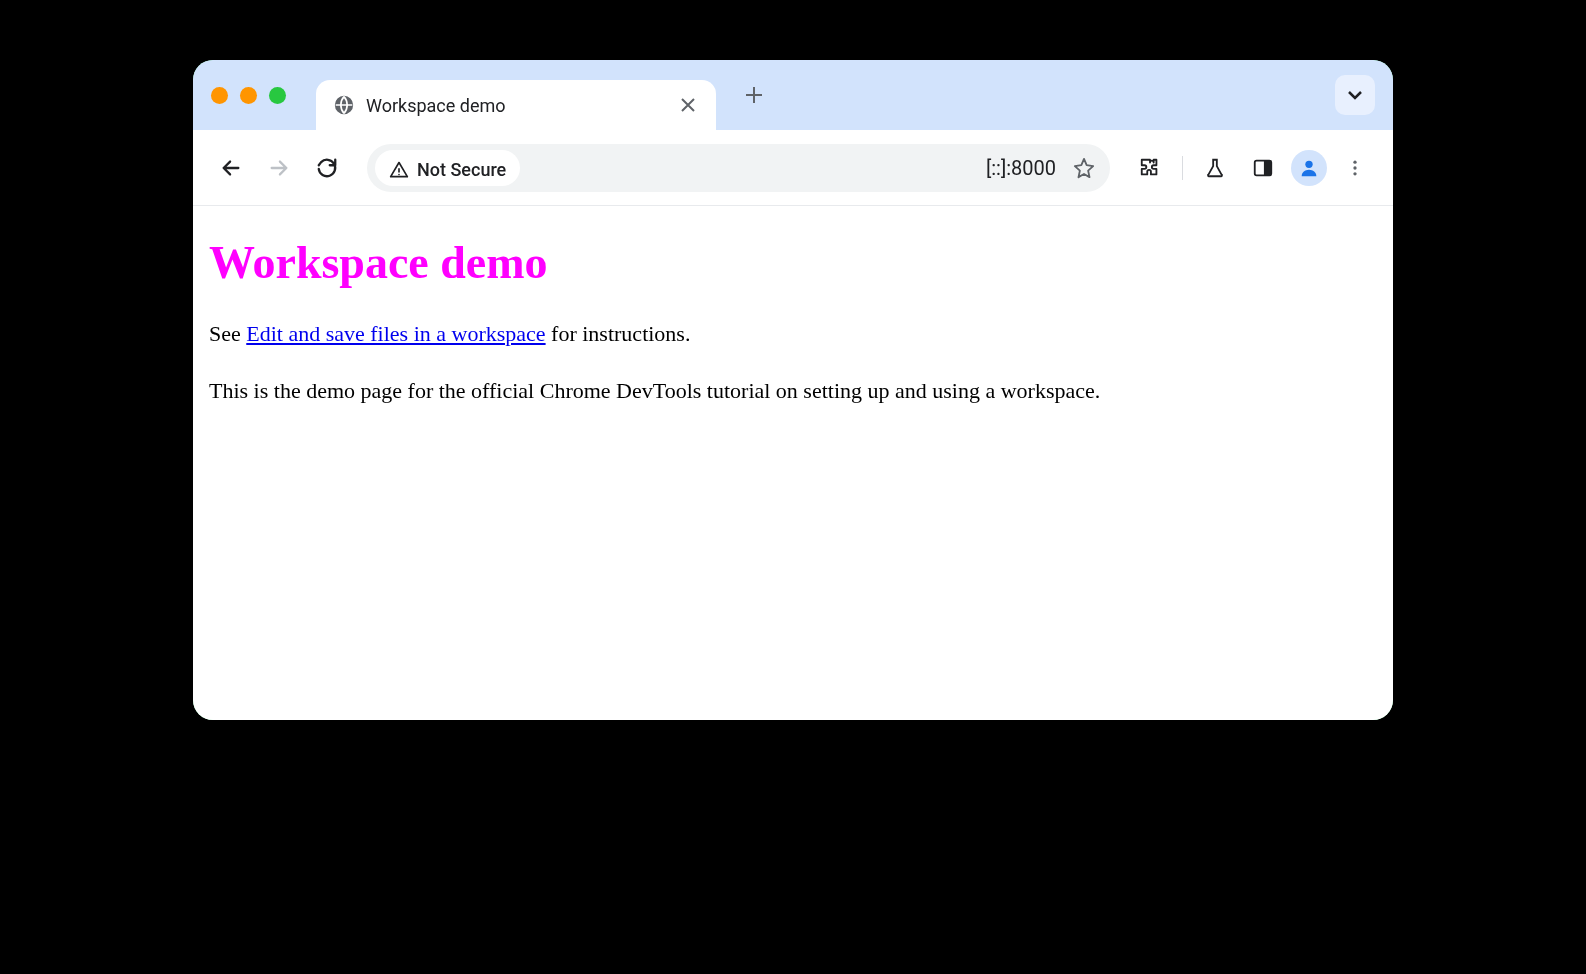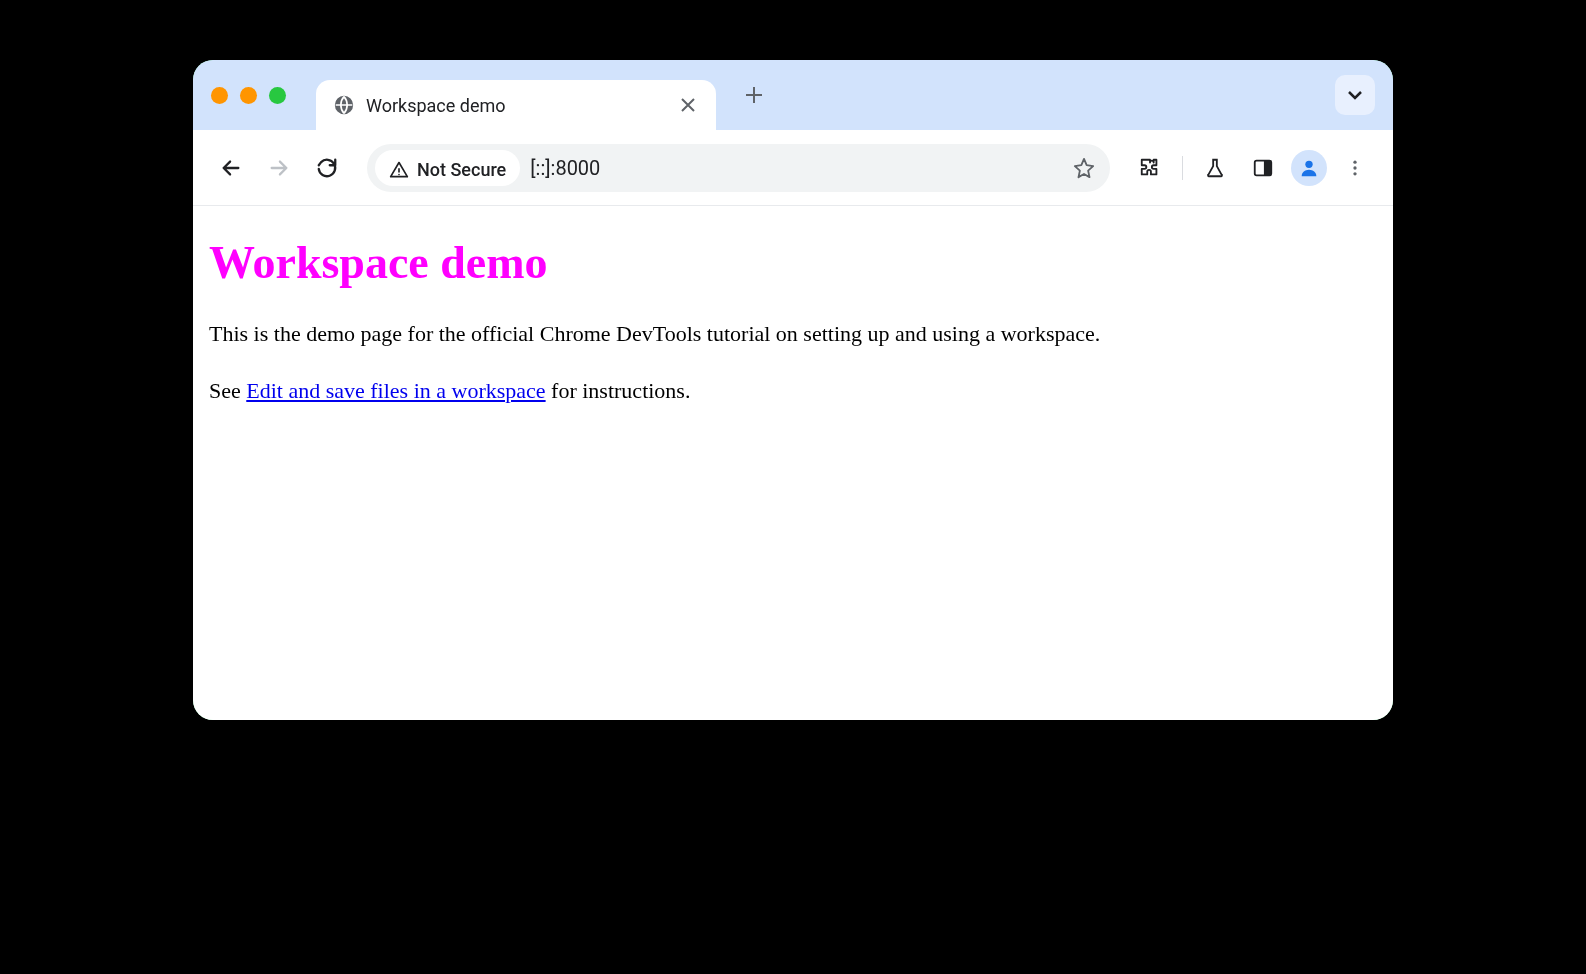--- a/index.html
+++ b/index.html
@@ -152,20 +152,21 @@
     }
     .security-text {
       font-size: 18px;
       font-weight: 500;
       color: #202124;
     }
     .url-text {
       font-size: 20px;
       color: #202124;
       flex: 1;
+      text-align: right;
     }
     .star-btn {
       width: 36px;
       height: 36px;
       display: flex;
       align-items: center;
       justify-content: center;
       cursor: pointer;
     }
     .toolbar-icon {
@@ -317,18 +318,18 @@
       <svg width="20" height="20" viewBox="0 0 24 24">
           <circle cx="12" cy="5" r="2" fill="#5f6368"></circle>
           <circle cx="12" cy="12" r="2" fill="#5f6368"></circle>
           <circle cx="12" cy="19" r="2" fill="#5f6368"></circle>
         </svg>
     </div>
   </div>
 
   <div class="content">
     <h1>Workspace demo</h1>
-    <p>This is the demo page for the official Chrome DevTools tutorial on setting up and using a workspace.</p>
     <p>
       <span>See </span><a href="#">Edit and save files in a workspace</a><span> for instructions.</span>
     </p>
+    <p>This is the demo page for the official Chrome DevTools tutorial on setting up and using a workspace.</p>
   </div>
 </div>
 
 </body></html>

